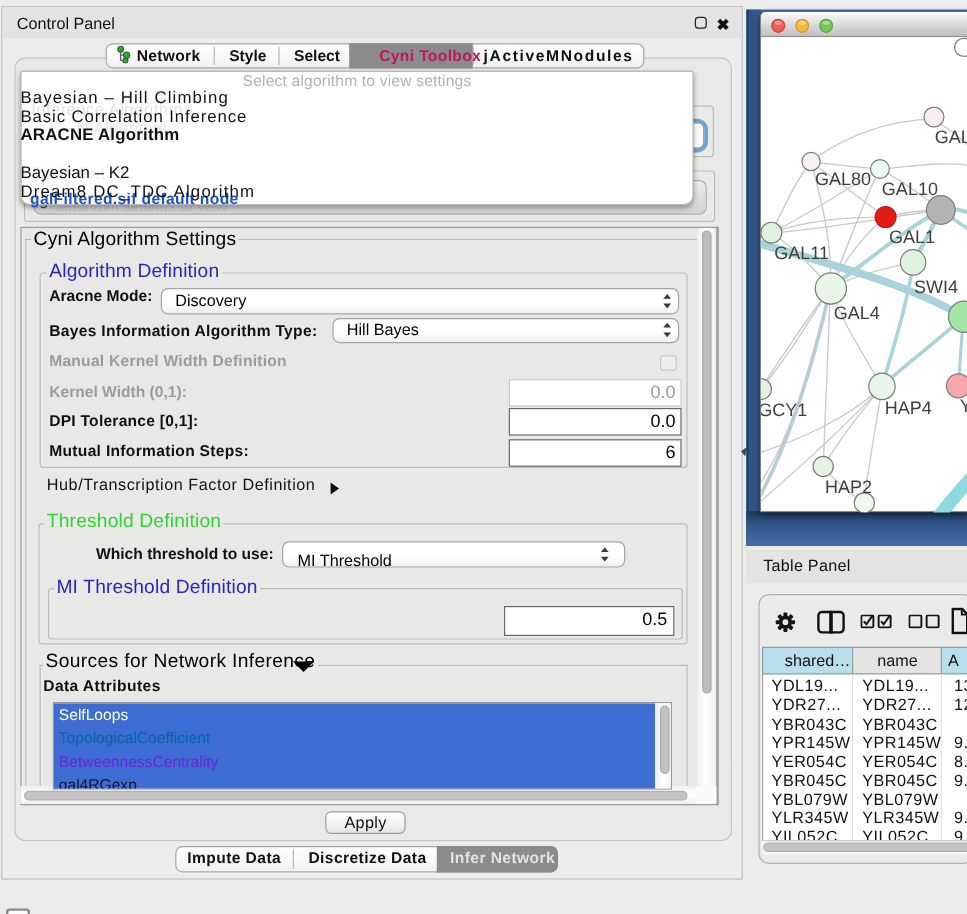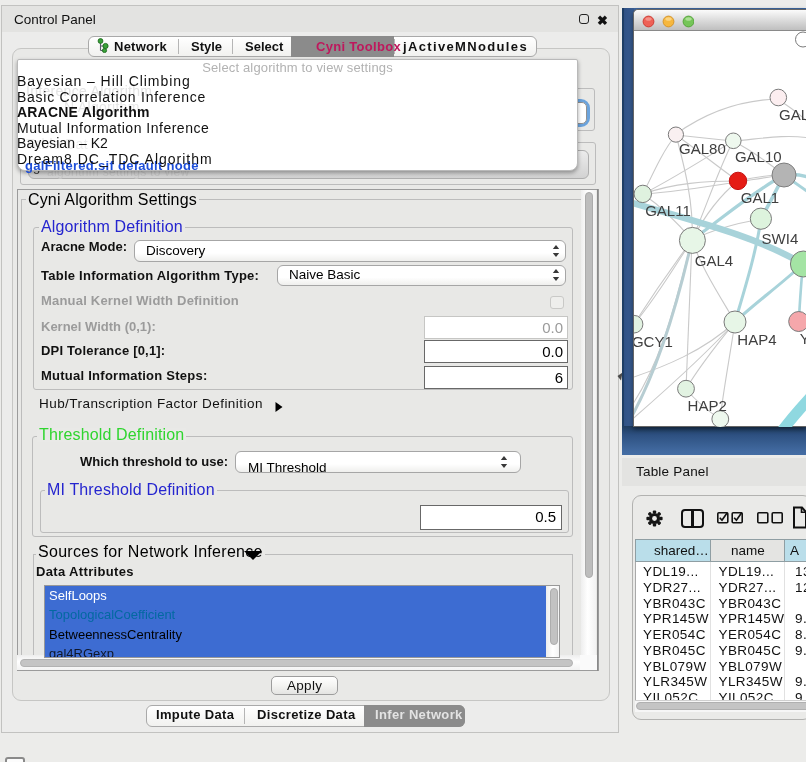--- a/index.html
+++ b/index.html
@@ -57,21 +57,20 @@
 
 <div style="left:17px;top:59px;width:561px;height:112px;background:#fff;border:1px solid #b9b9b9;border-radius:2px 2px 8px 8px;box-shadow:0 2px 4px rgba(0,0,0,0.35);"></div>
 <div class="lbl" style="left:17px;top:61px;width:561px;text-align:center;color:#b2b2b2;letter-spacing:0.15px;">Select algorithm to view settings</div>
 <div class="lbl" style="left:26px;top:84px;font-size:14px;color:#e3e3e3;letter-spacing:0.3px;">Inference Algorithm</div>
 <div class="lbl" style="left:64px;top:100px;font-size:14px;color:#e7e7e7;letter-spacing:0.3px;">N Algorithm</div>
 <div class="lbl" style="left:26px;top:136.5px;font-size:14px;color:#ededed;letter-spacing:0.3px;">Table Dat</div>
 <div class="lbl" style="left:25px;top:159px;font-size:13px;color:#1d4ed8;letter-spacing:0.3px;font-weight:bold;">galFiltered.sif default node</div>
 <div class="lbl it" style="top:89.5px;letter-spacing:0.75px;">Basic Correlation Inference</div>
 <div class="lbl it" style="top:74px;letter-spacing:0.95px;">Bayesian – Hill Climbing</div>
 <div class="lbl it b" style="top:105px;letter-spacing:0.2px;">ARACNE Algorithm</div>
-<div class="lbl it" style="top:120.5px;letter-spacing:0.5px;">Mutual Information Inference</div>
 <div class="lbl it" style="top:136px;letter-spacing:0.05px;">Bayesian – K2</div>
 <div class="lbl it" style="top:151.5px;letter-spacing:1px;">Dream8 DC_TDC Algorithm</div>
 
 <div style="left:16.5px;top:189px;width:582px;height:482px;border:1px solid #9b9b9b;background:#e8e8e6;"></div>
 <div style="left:596.5px;top:189px;width:1px;height:482px;background:#8a8a8a;"></div>
 
 <div style="left:581px;top:190px;width:15px;height:465px;background:linear-gradient(90deg,#eeeeee,#ffffff 45%,#f2f2f2);"></div>
 <div class="scrth" style="left:584.5px;top:192px;width:8.5px;height:386px;border:1px solid #ababab;background:#bdbdbd;"></div>
 
 <div style="left:17px;top:655px;width:579px;height:15px;background:linear-gradient(#eeeeee,#ffffff 45%,#f2f2f2);"></div>
@@ -85,23 +84,23 @@
 <div class="gt" style="left:39px;top:220px;color:#2525cf;">Algorithm Definition</div>
 
 <div class="lbl b" style="left:41px;top:240px;">Aracne Mode:</div>
 <div class="combo" style="left:134px;top:240px;width:432px;height:22px;"></div>
 <div class="cotext" style="left:146px;top:240.5px;">Discovery</div>
     <svg style="left:552px;top:244px;" width="8" height="14" viewBox="0 0 8 14">
       <path d="M4,1 L7.2,5 L0.8,5 Z" fill="#383838"></path>
       <path d="M4,13 L7.2,9 L0.8,9 Z" fill="#383838"></path>
     </svg>
 
-<div class="lbl b" style="left:41px;top:269px;letter-spacing:0.25px;">Table Information Algorithm Type:</div>
+<div class="lbl b" style="left:41px;top:269px;letter-spacing:0.25px;">Bayes Information Algorithm Type:</div>
 <div class="combo" style="left:277px;top:264.5px;width:289px;height:21px;"></div>
-<div class="cotext" style="left:289px;top:264.5px;">Naive Basic</div>
+<div class="cotext" style="left:289px;top:264.5px;">Hill Bayes</div>
     <svg style="left:552px;top:268px;" width="8" height="14" viewBox="0 0 8 14">
       <path d="M4,1 L7.2,5 L0.8,5 Z" fill="#383838"></path>
       <path d="M4,13 L7.2,9 L0.8,9 Z" fill="#383838"></path>
     </svg>
 
 <div class="lbl b dis" style="left:41px;top:294px;letter-spacing:0.2px;">Manual Kernel Width Definition</div>
 <div style="left:550px;top:295.5px;width:14px;height:13px;border:1px solid #c9c9c7;border-radius:3px;background:#eeeeec;"></div>
 
 <div class="lbl b dis" style="left:41px;top:320px;">Kernel Width (0,1):</div>
 <div class="fld" style="left:424px;top:316px;width:144px;height:23px;border-color:#c6c6c4;color:#9b9b9b;">0.0</div>
@@ -136,21 +135,21 @@
 <div class="gt" style="left:36px;top:545px;letter-spacing:0.3px;">Sources for Network Inference</div>
 <svg style="left:244px;top:550.5px;" width="18" height="9" viewBox="0 0 18 9">
       <path d="M0,0 L18,0 L9,9 Z" fill="#000"></path>
     </svg>
 <div class="lbl b" style="left:36px;top:564.5px;letter-spacing:0.35px;">Data Attributes</div>
 
 <div style="left:44px;top:584.5px;width:516px;height:73.5px;border:1px solid #989898;background:#fff;overflow:hidden;">
   <div style="left:0;top:0;width:501px;height:78px;background:#3d6cd2;"></div>
   <div class="lbl" style="left:4px;top:3.5px;color:#fff;">SelfLoops</div>
   <div class="lbl" style="left:4px;top:22.9px;color:#0369a1;">TopologicalCoefficient</div>
-  <div class="lbl" style="left:4px;top:42.3px;color:#000000;">BetweennessCentrality</div>
+  <div class="lbl" style="left:4px;top:42.3px;color:#6d28d9;">BetweennessCentrality</div>
   <div class="lbl" style="left:4px;top:61.7px;color:#0f172a;">gal4RGexp</div>
   <div style="left:501px;top:0;width:15px;height:74px;background:linear-gradient(90deg,#ececec,#ffffff 45%,#f0f0f0);"></div>
   <div class="scrth" style="left:504.5px;top:2.5px;width:8.5px;height:57px;border:1px solid #adadad;background:#c2c2c2;"></div>
 </div>
 
 <div style="left:270.5px;top:676px;width:67px;height:19px;border:1px solid #9d9d9d;border-radius:5px;background:linear-gradient(#ffffff,#f4f4f2 50%,#e4e4e2);"></div>
 <div class="lbl" style="left:287px;top:679px;font-size:13.5px;letter-spacing:0.3px;">Apply</div>
 
 <div style="left:145.5px;top:704.5px;width:319px;height:22px;background:linear-gradient(#ffffff,#f1f1ef);border:1px solid #a9a9a9;border-radius:6px;"></div>
 <div style="left:244px;top:707.5px;width:1px;height:16px;background:#b5b5b5;"></div>

